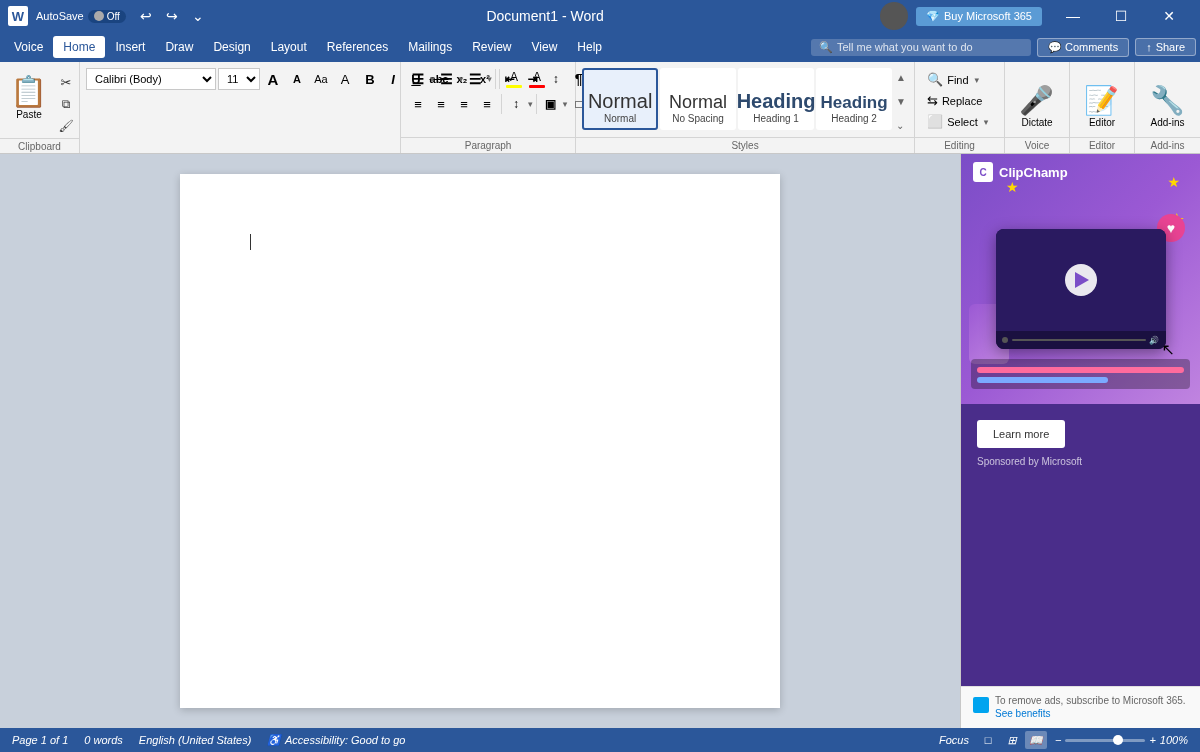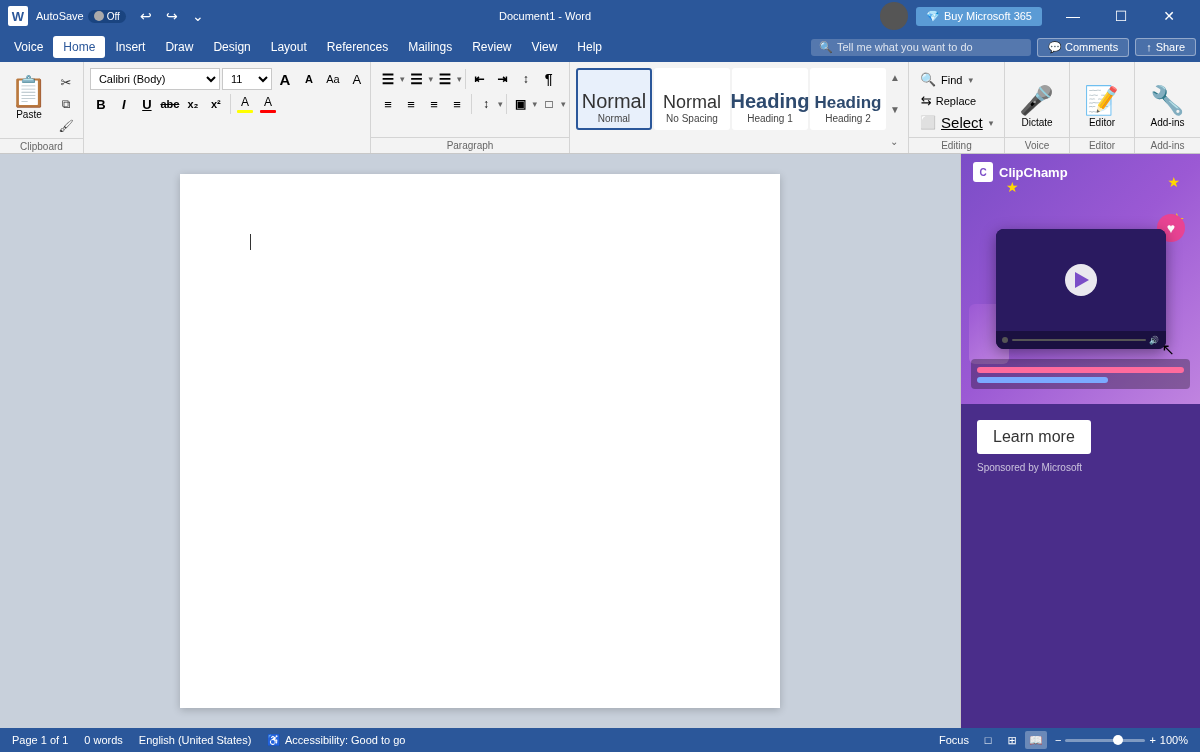--- a/index.html
+++ b/index.html
@@ -14,21 +14,21 @@
       justify-content: space-between;
       padding: 0 8px;
       color: white;
     }
     .title-bar-left { display: flex; align-items: center; gap: 8px; }
     .title-bar-logo { width: 20px; height: 20px; background: white; border-radius: 2px; display: flex; align-items: center; justify-content: center; }
     .title-bar-logo span { color: #2b579a; font-weight: bold; font-size: 13px; }
     .title-autosave { display: flex; align-items: center; gap: 4px; font-size: 11px; }
     .autosave-toggle { background: #1a4480; border-radius: 10px; padding: 1px 6px; font-size: 10px; display: flex; align-items: center; gap: 3px; }
     .autosave-dot { width: 10px; height: 10px; background: #aaa; border-radius: 50%; }
-    .title-center { font-size: 11px; color: white; }
+    .title-center { font-size: 14px; color: white; }
     .title-bar-right { display: flex; align-items: center; gap: 8px; }
     .buy-btn { background: #5b9bd5; border: none; color: white; padding: 3px 10px; border-radius: 3px; font-size: 11px; cursor: pointer; display: flex; align-items: center; gap: 4px; }
     .win-controls { display: flex; gap: 2px; }
     .win-btn { width: 46px; height: 32px; display: flex; align-items: center; justify-content: center; cursor: pointer; color: white; font-size: 14px; }
     .undo-redo { display: flex; gap: 2px; }
     .undo-redo button { background: none; border: none; color: white; cursor: pointer; font-size: 14px; width: 24px; height: 24px; }
     .profile-circle { width: 28px; height: 28px; background: #555; border-radius: 50%; overflow: hidden; }
 
     
     .menu-bar {
@@ -45,21 +45,21 @@
       cursor: pointer;
       border-radius: 3px;
     }
     .menu-item.active { background: white; color: #2b579a; }
     .menu-bar-right { margin-left: auto; display: flex; align-items: center; gap: 6px; }
     .search-bar-menu { display: flex; align-items: center; background: rgba(255,255,255,0.2); border-radius: 3px; padding: 2px 8px; gap: 4px; font-size: 11px; color: white; width: 220px; }
     .comments-btn, .share-btn { background: rgba(255,255,255,0.15); border: 1px solid rgba(255,255,255,0.4); color: white; padding: 2px 10px; border-radius: 3px; font-size: 11px; cursor: pointer; display: flex; align-items: center; gap: 4px; }
     .paste-btn { width: 44px; height: 52px; display: flex; flex-direction: column; align-items: center; justify-content: center; cursor: pointer; border-radius: 3px; font-size: 10px; gap: 2px; }
     .ribbon-small-btn { width: 24px; height: 18px; display: flex; align-items: center; justify-content: center; cursor: pointer; font-size: 12px; color: #333; border-radius: 2px; }
     .font-selector { width: 130px; height: 22px; border: 1px solid #c8c8c8; background: white; font-size: 11px; padding: 0 4px; }
-    .font-size-selector { width: 50px; height: 22px; border: 1px solid #c8c8c8; background: white; font-size: 11px; padding: 0 4px; }
+    .font-size-selector { width: 42px; height: 22px; border: 1px solid #c8c8c8; background: white; font-size: 11px; padding: 0 4px; }
     .grow-shrink-btn { width: 22px; height: 22px; display: flex; align-items: center; justify-content: center; cursor: pointer; font-size: 13px; border-radius: 2px; }
     .fmt-btn { width: 22px; height: 22px; display: flex; align-items: center; justify-content: center; cursor: pointer; font-size: 12px; border-radius: 2px; font-weight: bold; }
     .fmt-btn.bold { font-weight: bold; }
     .fmt-btn.italic { font-style: italic; }
     .fmt-btn.underline { text-decoration: underline; }
     .color-btn { position: relative; width: 22px; height: 22px; display: flex; flex-direction: column; align-items: center; justify-content: center; cursor: pointer; border-radius: 2px; }
     .color-bar { width: 16px; height: 3px; margin-top: 1px; border-radius: 1px; }
     .style-btn { height: 64px; width: 80px; display: flex; flex-direction: column; align-items: center; justify-content: flex-end; padding: 4px 6px; border: 2px solid transparent; border-radius: 3px; cursor: pointer; font-size: 11px; background: white; }
     .style-btn.active { border-color: #2b579a; background: #e8f0fb; }
     .editing-btn { display: flex; align-items: center; gap: 4px; padding: 2px 6px; cursor: pointer; border-radius: 2px; font-size: 11px; white-space: nowrap; }
@@ -154,21 +154,21 @@
 
     .ad-bottom {
       background: #4a2d8a;
       flex: 1;
       padding: 16px;
       display: flex;
       flex-direction: column;
       justify-content: space-between;
     }
     .ad-tagline { color: white; font-size: 16px; font-weight: 600; line-height: 1.3; }
-    .learn-more-btn { background: white; color: #333; border: none; padding: 8px 16px; border-radius: 3px; font-size: 16px; cursor: pointer; font-weight: 500; width: fit-content; }
+    .learn-more-btn { background: white; color: #333; border: none; padding: 8px 16px; border-radius: 3px; font-size: 11px; cursor: pointer; font-weight: 500; width: fit-content; }
     .ad-sponsored { color: rgba(255,255,255,0.7); font-size: 10px; }
 
     .ad-footer {
       background: #f9f9f9;
       padding: 8px 12px;
       border-top: 1px solid #e0e0e0;
       display: flex;
       align-items: flex-start;
       gap: 6px;
     }
@@ -179,20 +179,21 @@
     
     .status-bar {
       height: 24px;
       background: #2b579a;
       display: flex;
       align-items: center;
       padding: 0 12px;
       color: white;
       font-size: 11px;
       gap: 16px;
+      font-style: italic;
     }
     .status-bar-right { margin-left: auto; display: flex; align-items: center; gap: 8px; }
     .view-btns { display: flex; gap: 2px; }
     .view-btn { width: 22px; height: 18px; display: flex; align-items: center; justify-content: center; cursor: pointer; border-radius: 2px; font-size: 11px; }
     .view-btn.active { background: rgba(255,255,255,0.3); }
     .zoom-slider { display: flex; align-items: center; gap: 4px; }
     .slider-track { width: 80px; height: 3px; background: rgba(255,255,255,0.4); border-radius: 2px; position: relative; }
     .slider-thumb { width: 10px; height: 10px; background: white; border-radius: 50%; position: absolute; top: -3.5px; left: 60%; }
 
     
@@ -303,21 +304,21 @@
           <div class="ribbon-small-btn" style="width:24px;height:20px;display:flex;align-items:center;justify-content:center;cursor:pointer;font-size:13px;">✂</div>
           <div class="ribbon-small-btn" style="width:24px;height:20px;display:flex;align-items:center;justify-content:center;cursor:pointer;font-size:12px;">⧉</div>
           <div class="ribbon-small-btn" style="width:24px;height:20px;display:flex;align-items:center;justify-content:center;cursor:pointer;font-size:12px;">🖌</div>
         </div>
       </div>
     </div>
     <div class="r-label">Clipboard</div>
   </div>
 
   <div class="r-section" style="min-width:220px;">
-    <div class="r-content" style="flex-direction:column;gap:3px;">
+    <div class="r-content" style="flex-direction:row;gap:3px;">
       <div style="display:flex;align-items:center;gap:2px;">
         <select class="font-selector">
           <option>Calibri (Body)</option>
         </select>
         <select class="font-size-selector">
           <option>11</option>
         </select>
         <div class="grow-shrink-btn" style="font-size:15px;font-weight:bold;">A</div>
         <div class="grow-shrink-btn" style="font-size:11px;font-weight:bold;">A</div>
         <div class="grow-shrink-btn" style="font-size:11px;">Aa</div>
@@ -395,36 +396,37 @@
       <div class="style-btn" style="height:62px;width:76px;display:flex;flex-direction:column;align-items:center;justify-content:flex-end;padding:4px 6px;border:2px solid transparent;border-radius:3px;cursor:pointer;background:white;">
         <div style="font-size:17px;font-weight:bold;color:#2e4a6e;line-height:1;">Heading</div>
         <div style="font-size:10px;color:#444;margin-top:2px;">Heading 2</div>
       </div>
       <div style="display:flex;flex-direction:column;justify-content:space-between;padding:4px 2px;">
         <div style="cursor:pointer;font-size:10px;color:#666;">▲</div>
         <div style="cursor:pointer;font-size:10px;color:#666;">▼</div>
         <div style="cursor:pointer;font-size:10px;color:#666;">⌄</div>
       </div>
     </div>
+    <div class="r-label">Styles</div>
   </div>
 
   <div class="r-section" style="min-width:90px;">
     <div class="r-content" style="flex-direction:column;gap:2px;justify-content:flex-start;padding-top:8px;">
       <div class="editing-btn">
         <span style="font-size:13px;">🔍</span>
         <span style="font-size:11px;">Find</span>
         <span style="font-size:9px;color:#666;margin-left:2px;">▾</span>
       </div>
       <div class="editing-btn">
         <span style="font-size:13px;">⇆</span>
         <span style="font-size:11px;">Replace</span>
       </div>
       <div class="editing-btn">
         <span style="font-size:13px;">⬜</span>
-        <span style="font-size:15px;text-decoration:underline;">Select</span>
+        <span style="font-size:11px;">Select</span>
         <span style="font-size:9px;color:#666;margin-left:2px;">▾</span>
       </div>
     </div>
     <div class="r-label">Editing</div>
   </div>
 
   <div class="r-section" style="min-width:65px;">
     <div class="r-content" style="justify-content:center;">
       <div class="tool-btn">
         <div style="font-size:28px;color:#333;">🎤</div>
@@ -502,20 +504,27 @@
       <div class="cursor-mockup">↖</div>
     </div>
 
     <div class="ad-bottom">
       <div style="display:flex;flex-direction:column;gap:8px;">
         <button class="learn-more-btn">Learn more</button>
         <div class="ad-sponsored">Sponsored by Microsoft</div>
       </div>
     </div>
 
+    <div class="ad-footer">
+      <div class="ms-logo-small"></div>
+      <div>
+        <div class="ad-footer-text">To remove ads, subscribe to Microsoft 365.</div>
+        <a class="see-benefits">See benefits</a>
+      </div>
+    </div>
   </div>
 </div>
 
 <div class="status-bar">
   <span>Page 1 of 1</span>
   <span>0 words</span>
   <span>English (United States)</span>
   <span style="display:flex;align-items:center;gap:4px;">
     <span>♿</span>
     <span>Accessibility: Good to go</span>

